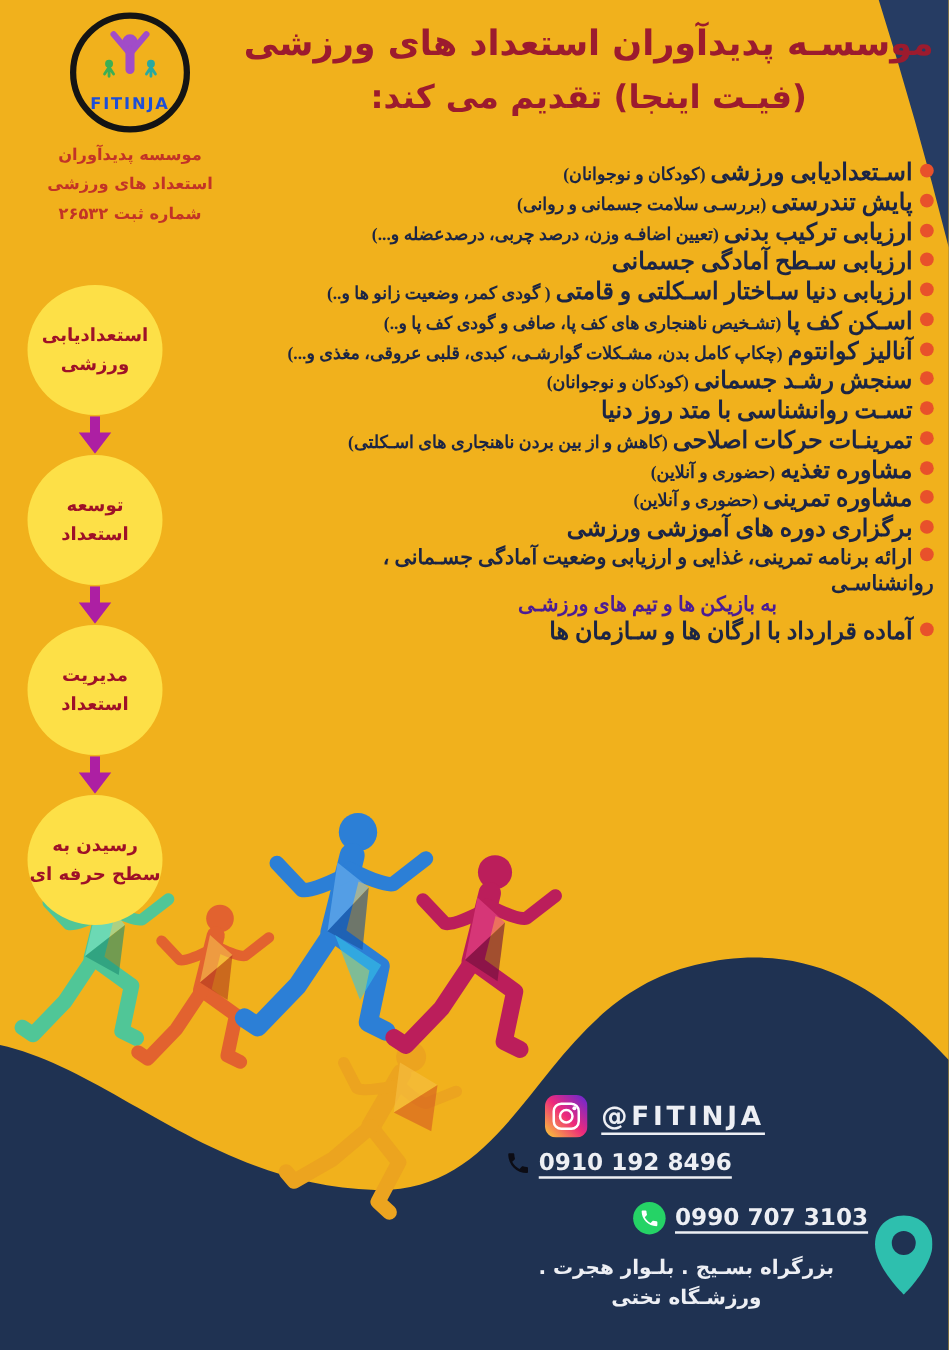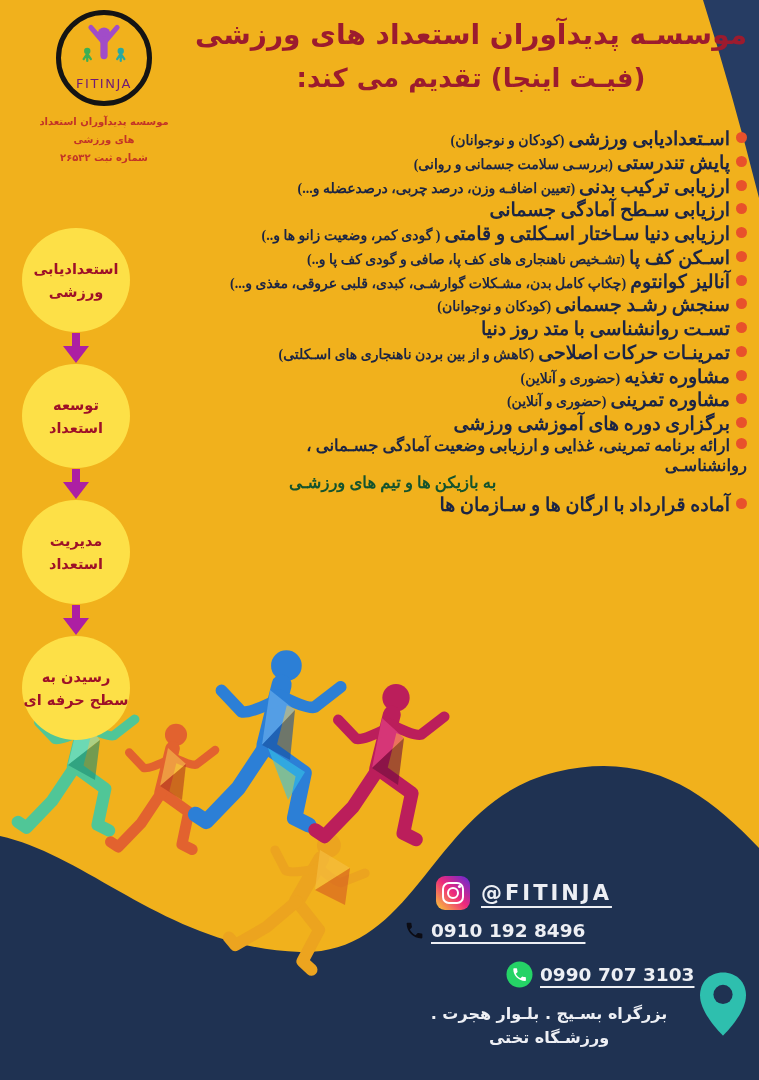--- a/index.html
+++ b/index.html
@@ -9,45 +9,45 @@
     background:#F1B11C; overflow:hidden;
   }
   
   .logo-wrap { position:absolute; left:28px; top:10px; width:152px; text-align:center; z-index:4; }
   .logo-circle {
     width:96px; height:96px; margin:0 auto; border:5px solid #141414; border-radius:50%;
     position:relative;
   }
   .logo-brand {
     position:absolute; left:0; right:0; bottom:10px;
-    font-size:13px; font-weight:normal; letter-spacing:1.5px; color:#701a75;
-  }
-  .logo-caption { margin-top:7px; color:#C23327; font-size:10px; font-weight:bold; line-height:1.8; direction:rtl; }
+    font-size:13px; font-weight:bold; letter-spacing:1.5px; color:#1d4ed8;
+  }
+  .logo-caption { margin-top:7px; color:#C23327; font-size:13px; font-weight:bold; line-height:1.8; direction:rtl; }
   .title-block {
     position:absolute; top:14px; right:10px; width:556px; text-align:center;
     direction:rtl; color:#9C1B2E; font-weight:bold; z-index:4;
   }
   .title-line1 { font-size:28px; line-height:1.5; }
   .title-line2 { font-size:26px; line-height:1.7; }
   
   .services {
     position:absolute; top:127px; right:12px; width:518px; z-index:4;
     direction:rtl; display:flex; flex-direction:column; text-align:right;font-family:Liberation Serif, serif;
   }
   .svc { color:#1C2544; line-height:1.25; }
   .svc::before {
     content:""; display:inline-block; width:11px; height:11px; border-radius:50%;
     background:#E8512B; margin-left:6px; vertical-align:2px;
   }
   .svc-bold { font-weight:bold; font-size:19px; }
   .svc-note { font-weight:bold; font-size:14px; }
   .svc.small .svc-bold { font-size:16.5px; }
   .svc-cont {
-    color:#14532d; font-weight:bold; font-size:16.5px; line-height:1.2;
-    margin-top:-4px; padding-left:60px; text-align:left;
+    color:#4c1d95; font-weight:bold; font-size:16.5px; line-height:1.2;
+    margin-top:-4px; padding-left:60px; text-align:center;
   }
   
   .flow { position:absolute; left:18px; top:228px; width:116px; display:flex; flex-direction:column; align-items:center; z-index:4; }
   .flow-circle {
     width:108px; height:104px; border-radius:50%; background:#fde047;
     display:flex; flex-direction:column; align-items:center; justify-content:center; gap:7px;
     color:#9E1128; font-weight:bold; font-size:14.5px; direction:rtl; text-align:center;
   }
   .flow-arrow { height:30px; margin:1px 0; }
   

